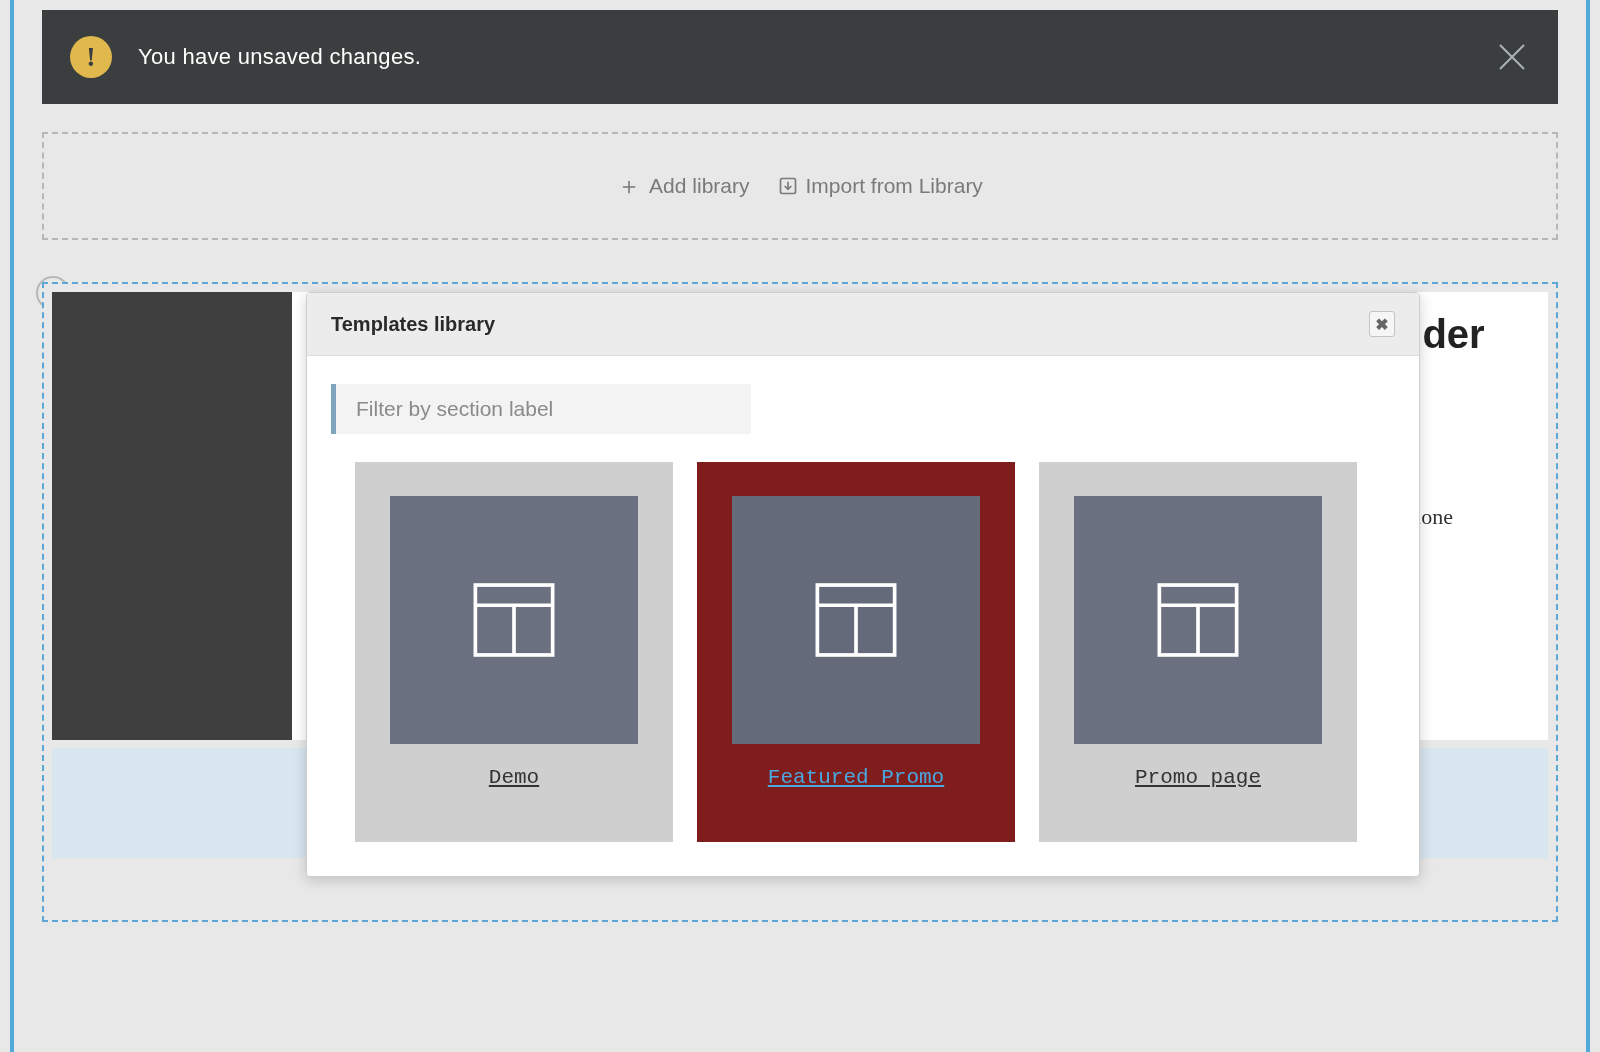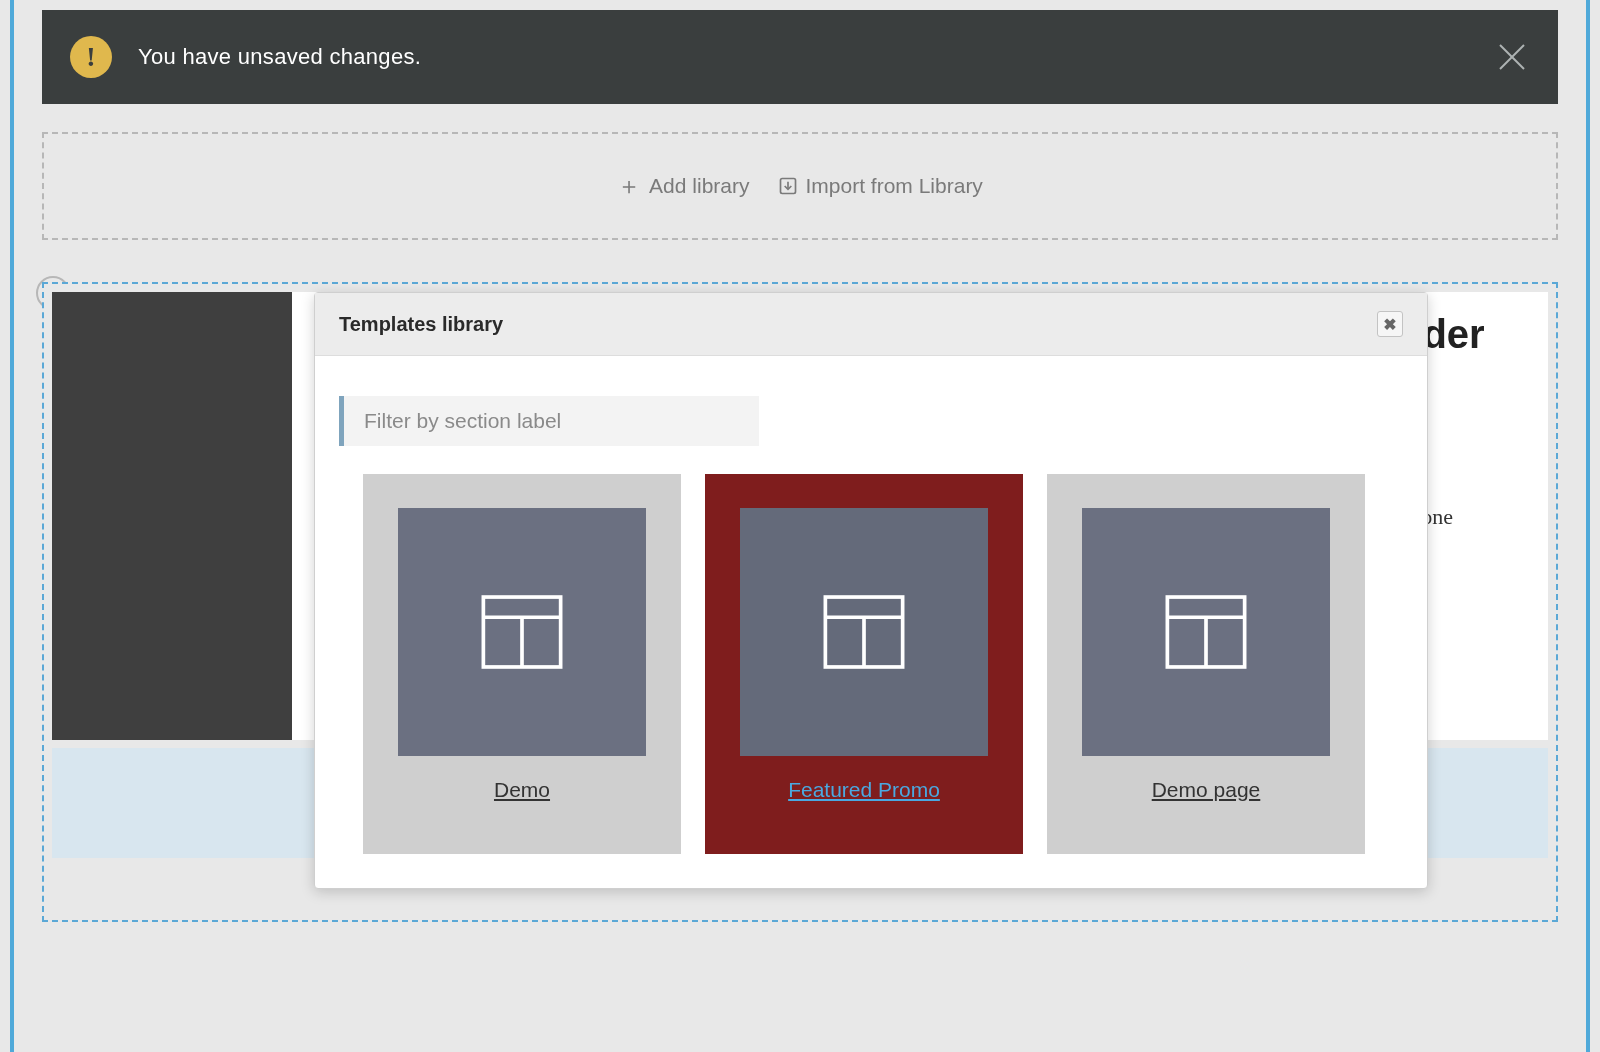--- a/index.html
+++ b/index.html
@@ -110,21 +110,21 @@
   .right-text p { margin-top: 100px; font-size: 22px; color: #333; line-height: 1.8; font-family: Georgia, serif; }
   .section-lower {
     margin: 0 8px 8px 8px;
     background: #d8e6ef;
     height: 110px;
   }
 
   
   .modal {
     position: absolute;
-    left: 300px;
+    left: 292px;
     top: 292px;
     width: 1114px;
     background: #fff;
     border: 1px solid #cfcfcf;
     border-radius: 4px;
     box-shadow: 0 3px 14px rgba(0,0,0,.18);
     z-index: 50;
   }
   .modal-header {
     background: #ececec;
@@ -137,21 +137,21 @@
   .modal-header h3 { font-size: 20px; font-weight: 700; color: #2a2a2a; }
   .modal-close {
     width: 26px; height: 26px;
     border: 1px solid #c3c3c3;
     border-radius: 3px;
     background: #f6f6f6;
     display: flex; align-items: center; justify-content: center;
     cursor: pointer;
     font-size: 16px; color: #666; font-weight: bold;
   }
-  .modal-body { padding: 40px 24px 34px 24px; }
+  .modal-body { padding: 28px 24px 34px 24px; }
   .filter-wrap {
     border-left: 5px solid #7fa4bd;
     background: #f3f3f3;
     width: 420px;
     height: 50px;
     margin-bottom: 28px;
     display: flex; align-items: center;
   }
   .filter-wrap input {
     border: none; background: transparent;
@@ -183,20 +183,21 @@
     background: #6b7081;
     display: flex; align-items: center; justify-content: center;
   }
   .tpl-card.active .tpl-thumb { background: #646a7a; }
   .tpl-thumb svg { width: 92px; height: 92px; stroke: #fff; stroke-width: 4; fill: none; }
   .tpl-label {
     margin-top: 22px;
     font-size: 21px;
     text-decoration: underline;
     color: #333;
+    font-family: Liberation Mono, monospace;
   }
   .tpl-card.active .tpl-label { color: #4aa8e0; }
 </style>
 </head>
 <body>
 
 <div class="page-frame">
 
   <div class="alert">
     <div class="warn-icon">!</div>
@@ -285,20 +286,20 @@
         </div>
 
         <div class="tpl-card">
           <div class="tpl-thumb">
             <svg viewBox="0 0 100 100">
               <rect x="8" y="12" width="84" height="76"></rect>
               <line x1="8" y1="34" x2="92" y2="34"></line>
               <line x1="50" y1="34" x2="50" y2="88"></line>
             </svg>
           </div>
-          <div class="tpl-label">Demo page</div>
+          <div class="tpl-label">Promo page</div>
         </div>
 
       </div>
     </div>
   </div>
 
 </div>
 
 </body></html>

